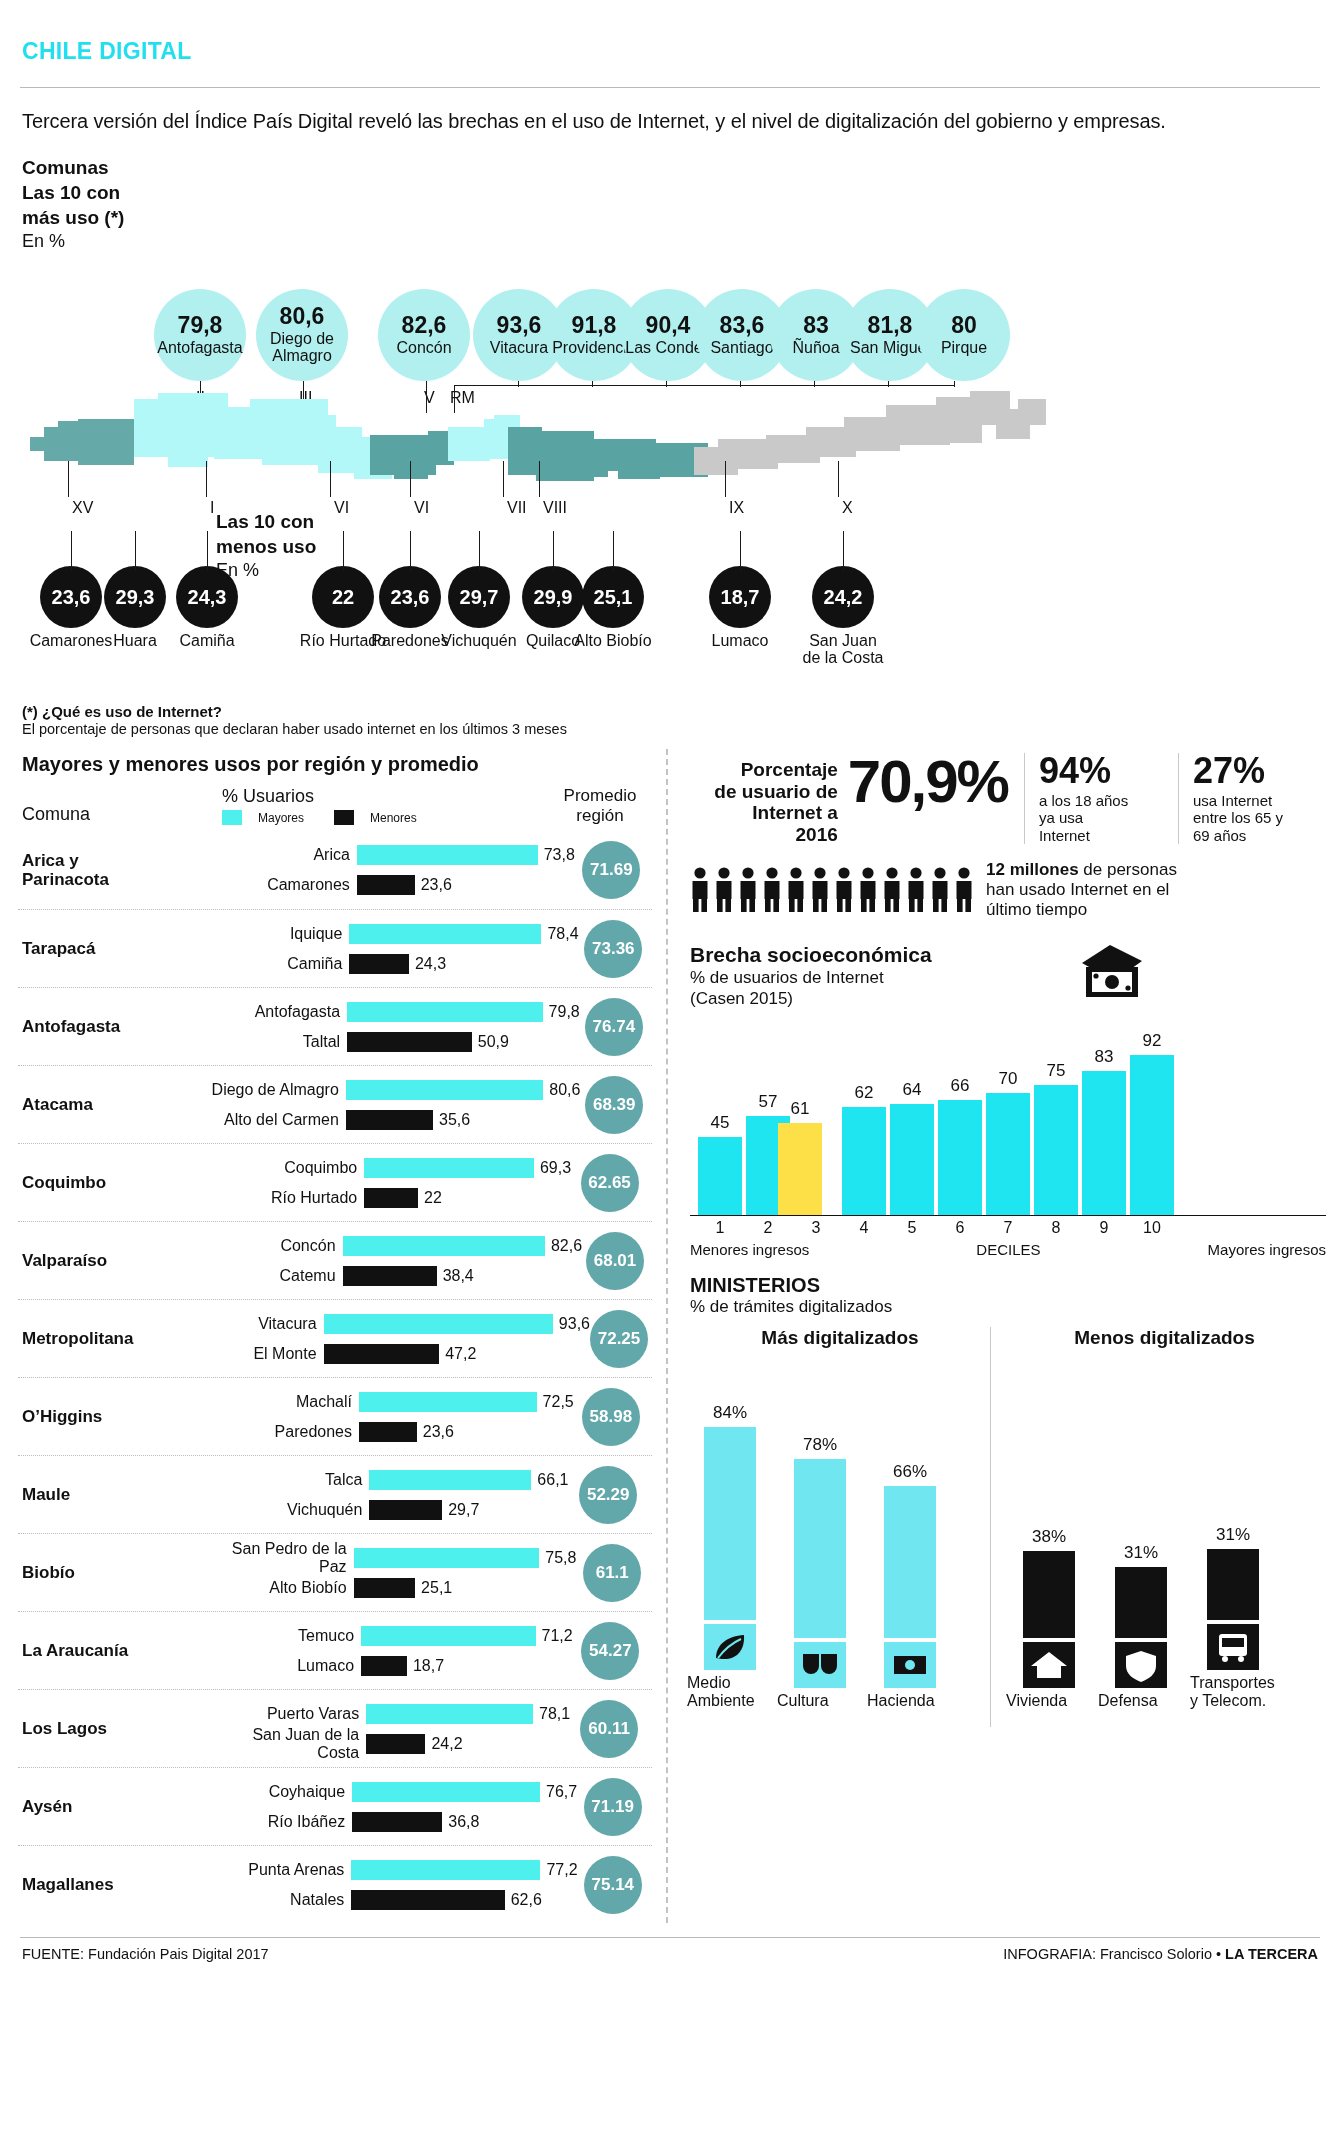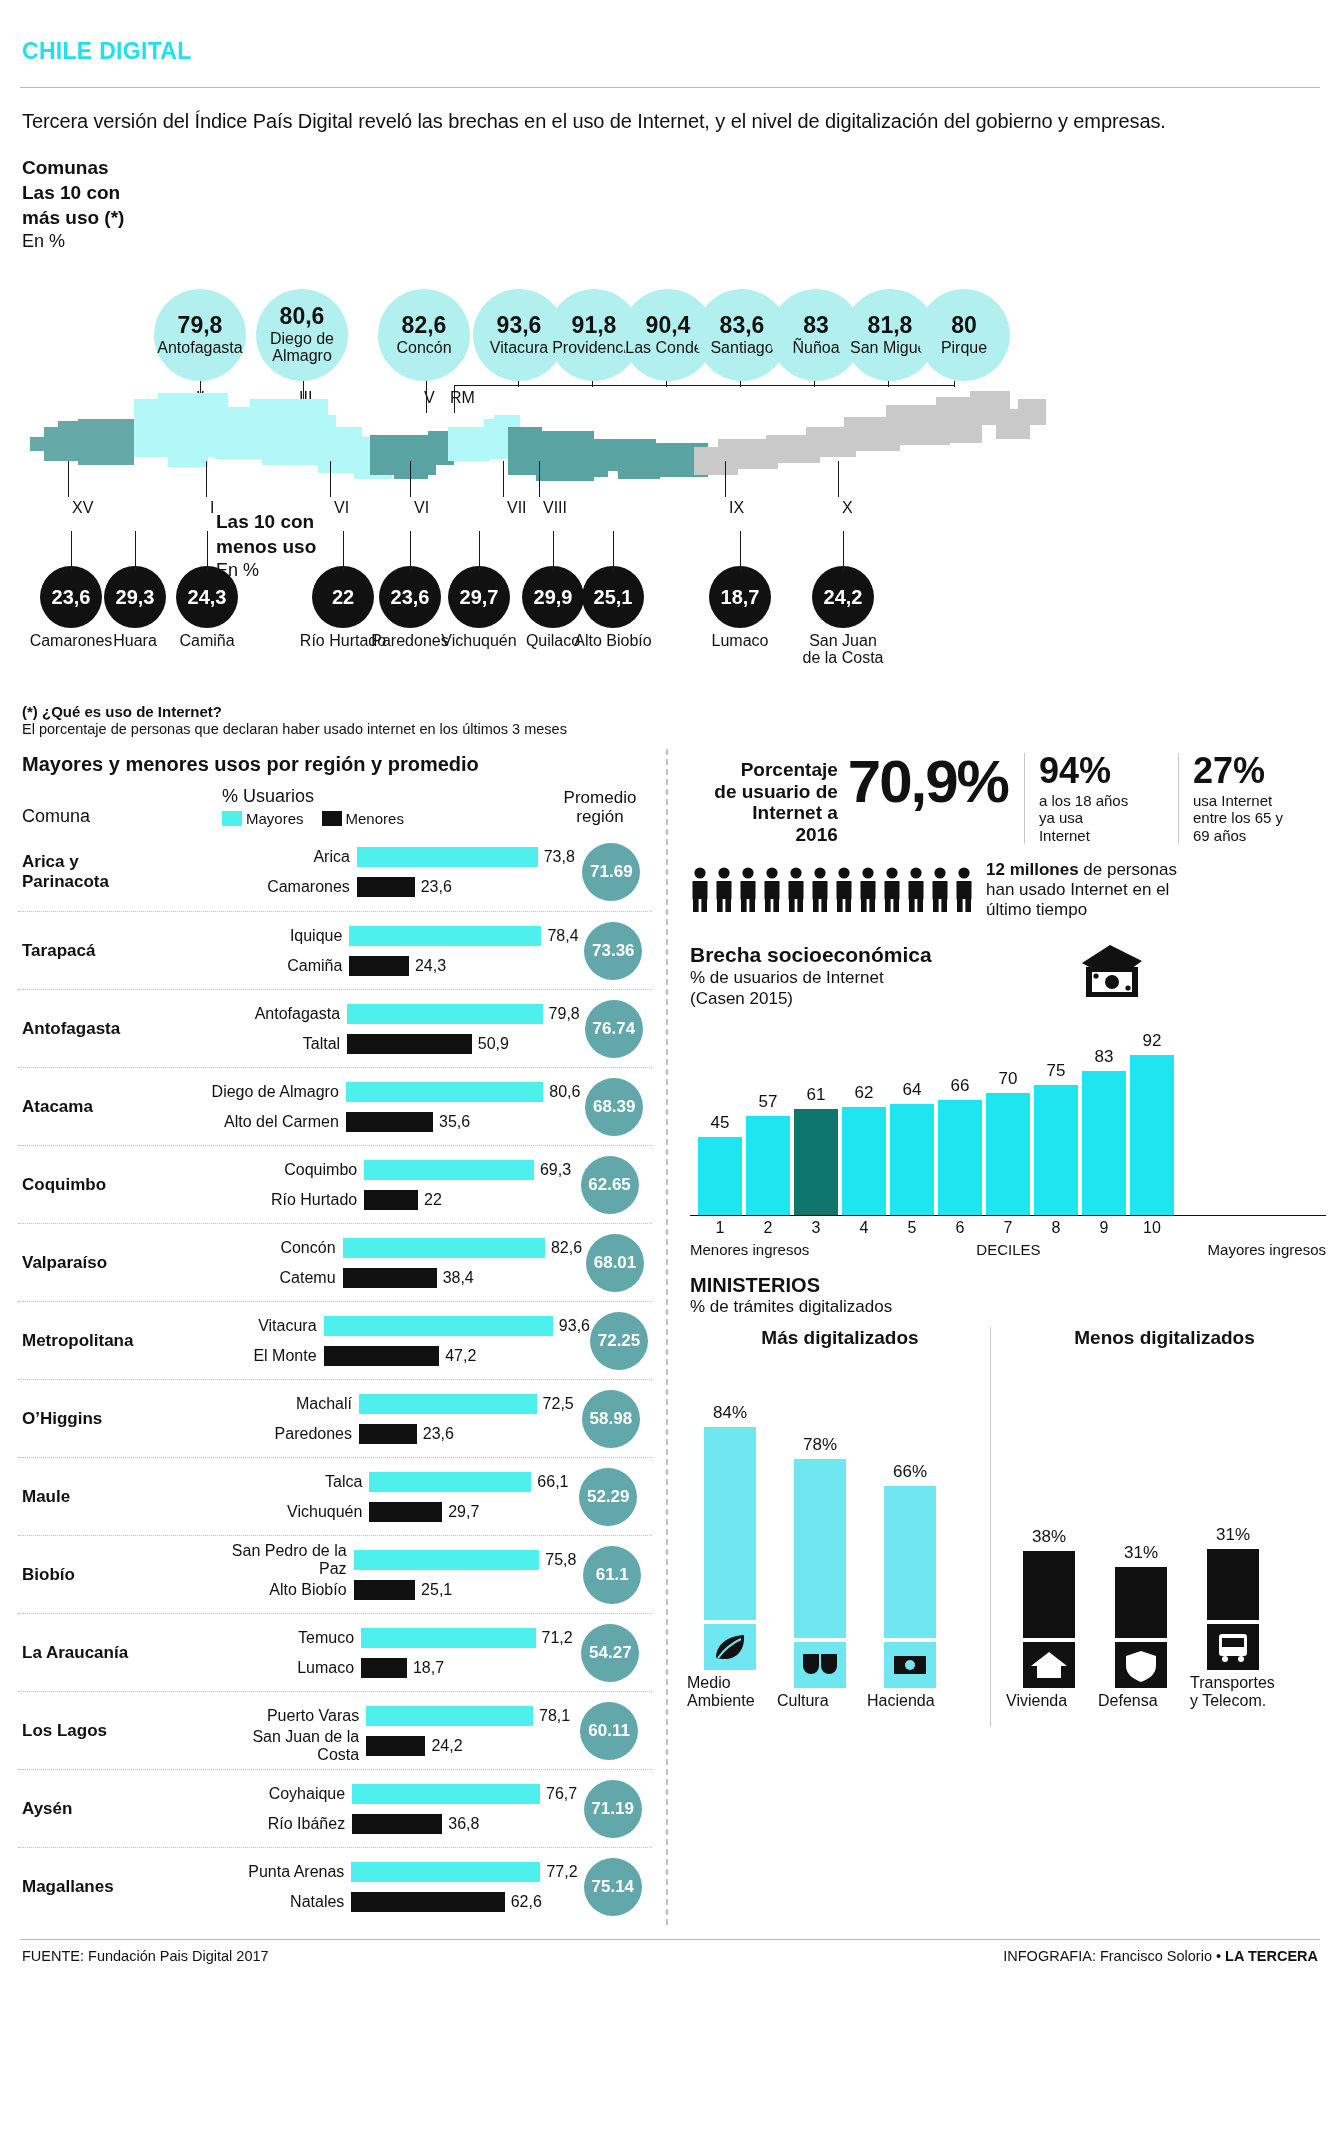--- a/index.html
+++ b/index.html
@@ -50,21 +50,21 @@
   .cols { display:flex; margin-top:12px; }
   .colL { width:648px; padding-right:14px; }
   .colR { width:660px; padding-left:22px; border-left:2px dashed #c3c3c3; }
 
   .secTitle { font-size:20px; font-weight:bold; padding:4px 0 10px 4px; }
 
   .thead { display:flex; align-items:flex-end; padding:0 4px 6px 4px; }
   .th-comuna { width:200px; font-size:18px; }
   .th-mid { flex:1; }
   .th-mid .cap { font-size:18px; }
-  .th-mid .leg { display:flex; align-items:center; gap:4px; font-size:15px; margin-top:3px;}
+  .th-mid .leg { display:flex; align-items:center; gap:16px; font-size:12px; margin-top:3px;}
   .sw { width:20px; height:15px; display:inline-block; }
   .sw.may { background:#4ef0ee; }
   .sw.men { background:#111; }
   .th-prom { width:96px; text-align:center; font-size:17px; line-height:1.15; }
 
   .row { display:flex; align-items:center; border-top:1px dotted #bdbdbd; min-height:78px; padding:6px 4px; }
   .row:first-of-type{ border-top:none; }
   .r-region { width:190px; font-size:17px; font-weight:bold; line-height:1.15; }
   .r-bars { flex:1; }
   .barline { display:flex; align-items:center; height:30px; }
@@ -704,21 +704,21 @@
       <div class="bchart" id="brecha-chart">
         <div class="baxis"></div>
       <div class="bbar" style="left: 8px; height: 78px; background: rgb(31, 229, 240);">
             <div class="lab">45</div>
           </div>
           <div class="btick" style="left: 8px;">1</div>
           <div class="bbar" style="left: 56px; height: 99px; background: rgb(31, 229, 240);">
             <div class="lab">57</div>
           </div>
           <div class="btick" style="left: 56px;">2</div>
-          <div class="bbar" style="left: 104px; height: 106px; background: #0f766e;">
+          <div class="bbar" style="left: 88px; height: 92px; background: #fde047;">
             <div class="lab">61</div>
           </div>
           <div class="btick" style="left: 104px;">3</div>
           <div class="bbar" style="left: 152px; height: 108px; background: rgb(31, 229, 240);">
             <div class="lab">62</div>
           </div>
           <div class="btick" style="left: 152px;">4</div>
           <div class="bbar" style="left: 200px; height: 111px; background: rgb(31, 229, 240);">
             <div class="lab">64</div>
           </div>

